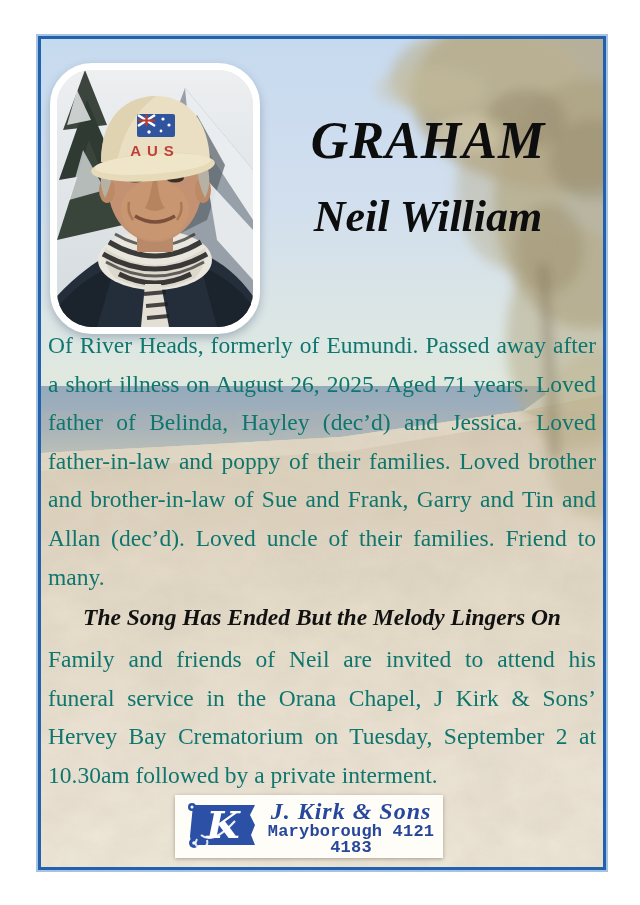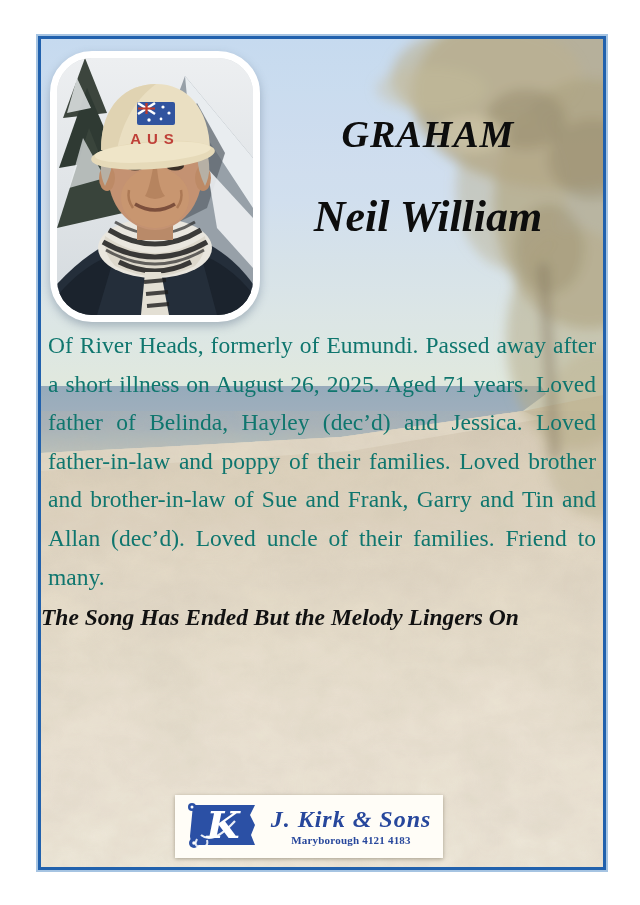--- a/index.html
+++ b/index.html
@@ -7,50 +7,50 @@
   *{box-sizing:border-box;}
 
   .page{position:relative;width:640px;height:905px;background:#ffffff;}
 
   .frame{position:absolute;left:38px;top:36px;width:568px;height:834px;
     border:3px solid #2161ad;box-shadow:0 0 0 2px #a6c4e2;overflow:hidden;background:#dfe7e0;}
 
   .bg{position:absolute;left:0;top:0;width:562px;height:828px;}
 
   
-  .photo{position:absolute;left:9px;top:12px;width:210px;height:271px;
+  .photo{position:absolute;left:9px;top:24px;width:210px;height:271px;
     border:7px solid #ffffff;border-radius:42px;overflow:hidden;background:#dfe3e6;
     box-shadow:0 4px 10px rgba(96,116,138,.45);}
   .photo svg{display:block;}
 
   
   .titles{position:absolute;left:220px;top:0;width:334px;text-align:center;color:#0d0d0d;}
-  .surname{position:absolute;left:0;top:76px;width:100%;font-size:38px;line-height:1;
+  .surname{position:absolute;left:0;top:76px;width:100%;font-size:52px;line-height:1;
     font-weight:bold;font-style:italic;letter-spacing:1px;}
   .givennames{position:absolute;left:0;top:156px;width:100%;font-size:44px;line-height:1;
     font-weight:bold;font-style:italic;}
 
   
   .para{position:absolute;left:7px;width:548px;font-size:23.5px;line-height:38.6px;
     color:#0f766e;text-align:justify;text-align-last:left;}
   .para1{top:287px;}
-  .epitaph{position:absolute;left:0;top:565px;width:562px;
+  .epitaph{position:absolute;left:0;top:565px;width:562px;text-align:center;
     font-size:23.5px;font-weight:bold;font-style:italic;color:#111;}
   .para2{top:601px;}
 
   
   .logo{position:absolute;left:134px;top:756px;width:268px;height:63px;
     background:#fffdf7;box-shadow:0 1px 4px rgba(110,100,80,.55);
     display:flex;align-items:center;padding:4px 6px 4px 10px;}
   .logo-scroll{flex:0 0 auto;width:76px;height:52px;}
   .logo-text{flex:1 1 auto;text-align:center;color:#27479c;padding-left:4px;}
   .logo-company{font-size:24px;font-style:italic;font-weight:bold;letter-spacing:1px;
     line-height:26px;font-family:"Liberation Serif",serif;}
-  .logo-phone{font-size:11px;font-weight:bold;line-height:16px;
-    font-family:Liberation Serif, serif;letter-spacing:.2px;}
+  .logo-phone{font-size:17px;font-weight:bold;line-height:16px;
+    font-family:Liberation Mono, monospace;letter-spacing:.2px;}
 </style>
 </head>
 <body>
 
 <div class="page">
   <div class="frame">
 
     <svg class="bg" width="562" height="828" viewBox="0 0 562 828" preserveAspectRatio="none" aria-hidden="true">
       <defs>
         <linearGradient id="skyG" x1="0" y1="0" x2="0" y2="1">
@@ -211,20 +211,21 @@
 
     <div class="titles">
       <div class="surname">GRAHAM</div>
       <div class="givennames">Neil William</div>
     </div>
 
     <div class="para para1">Of River Heads, formerly of Eumundi. Passed away after a short illness on August 26, 2025. Aged 71 years. Loved father of Belinda, Hayley (dec’d) and Jessica. Loved father-in-law and poppy of their families. Loved brother and brother-in-law of Sue and Frank, Garry and Tin and Allan (dec’d). Loved uncle of their families. Friend to many.</div>
 
     <div class="epitaph">The Song Has Ended But the Melody Lingers On</div>
 
+    <div class="para para2">Family and friends of Neil are invited to attend his funeral service in the Orana Chapel, J Kirk &amp; Sons’ Hervey Bay Crematorium on Tuesday, September 2 at 10.30am followed by a private interment.</div>
 
     <div class="logo">
       <svg class="logo-scroll" viewBox="0 0 76 52" aria-hidden="true">
         <path d="M8 4 H70 L65 14 L70 24 L66 34 L70 44 H14 C9 44 5 40 5 35 Z" fill="#2b50a5"></path>
         <circle cx="7" cy="6" r="4" fill="#2b50a5"></circle>
         <circle cx="7" cy="6" r="1.5" fill="#ffffff"></circle>
         <circle cx="9" cy="42" r="5" fill="#2b50a5"></circle>
         <circle cx="9" cy="42" r="1.8" fill="#ffffff"></circle>
         <path d="M12 38 Q 8 46 16 46 Q 24 46 22 39" stroke="#ffffff" stroke-width="2" fill="none" opacity="0.85"></path>
         <text x="38" y="37" text-anchor="middle" fill="#ffffff" font-family="'DejaVu Serif','Liberation Serif',serif" font-style="italic" font-weight="bold" font-size="38">K</text>

